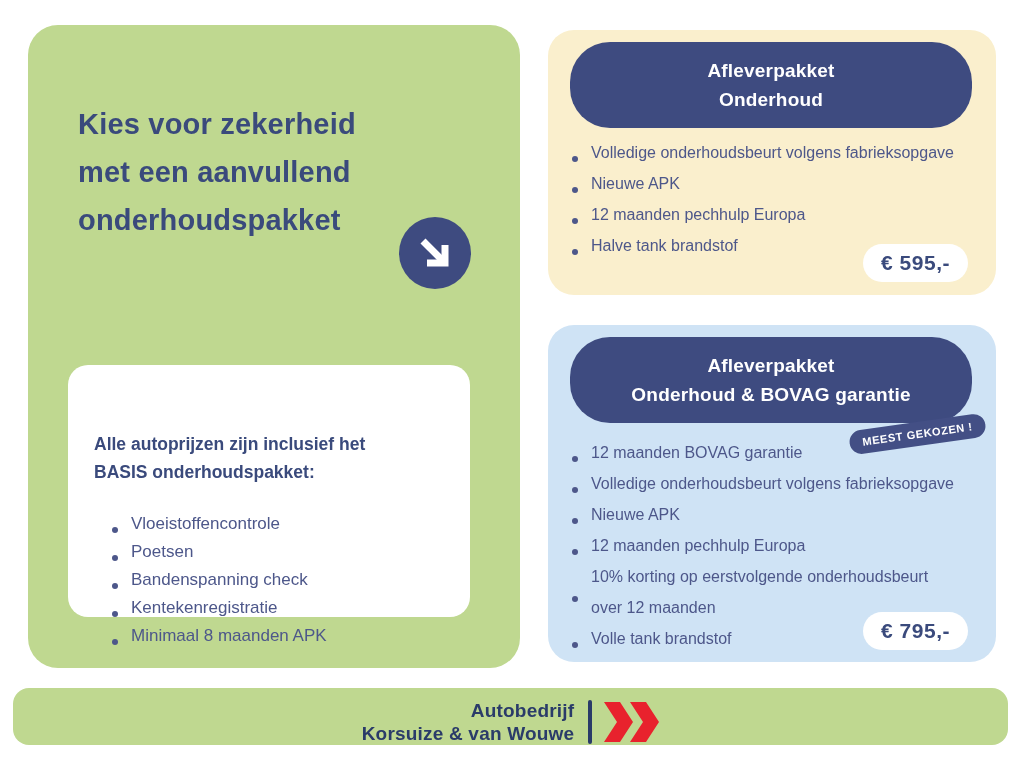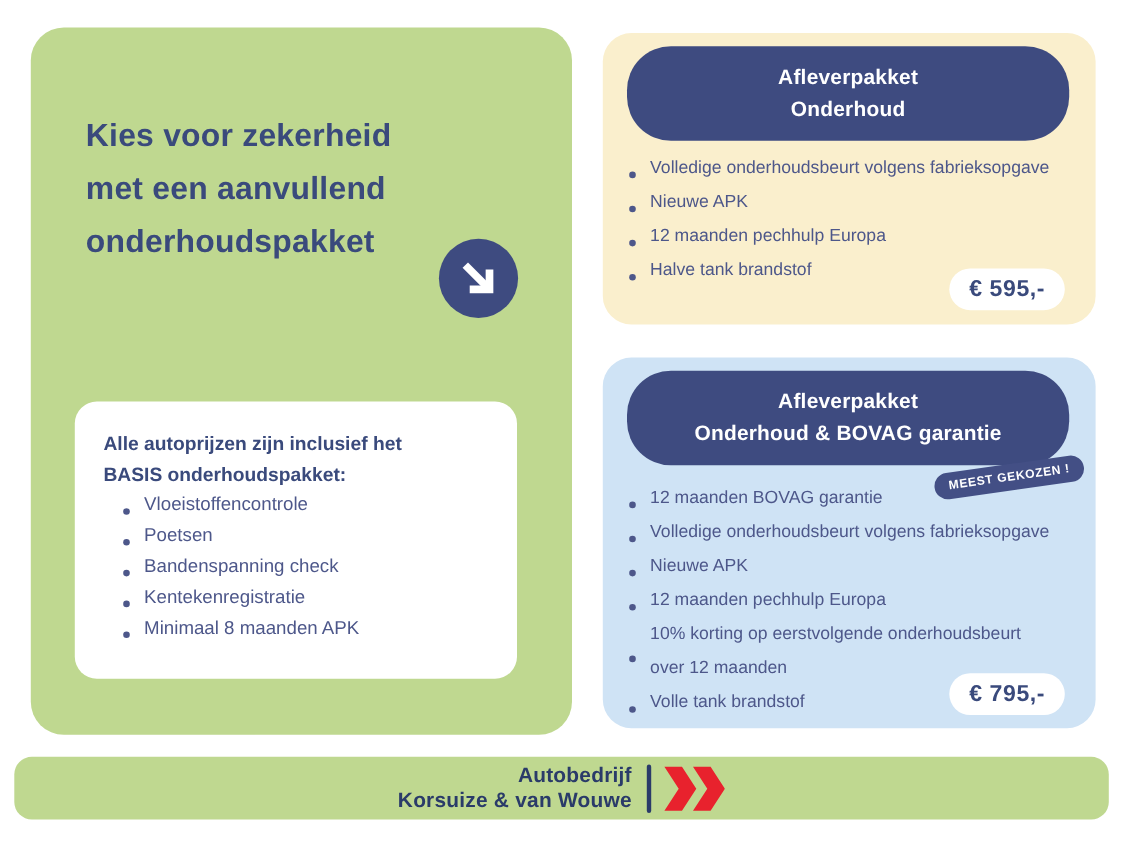--- a/index.html
+++ b/index.html
@@ -36,28 +36,29 @@
   }
   .basis-card{
     position:absolute; left:40px; top:340px;
     width:402px; height:252px;
     background:var(--white); border-radius:20px;
     padding:24px 24px 0 26px;
   }
   .basis-heading{
     font-size:17.5px; font-weight:bold; color:var(--heading);
     line-height:28px;
+    margin-top:41px;
   }
   ul{list-style:none;}
   li{display:flex; align-items:center;}
   .dot{
     flex:0 0 auto; width:6px; height:6px; border-radius:50%;
     background:var(--text);
   }
-  .basis-list{padding-left:18px;}
+  .basis-list{margin-top:24px; padding-left:18px;}
   .basis-list li{font-size:17px; color:var(--text); line-height:28px;}
   .basis-list .dot{margin:11px 13px 0 0;}
 
   
   .cream-panel{
     left:548px; top:30px; width:448px; height:265px;
     background:var(--cream); border-radius:26px;
   }
   .blue-panel{
     left:548px; top:325px; width:448px; height:337px;
@@ -91,21 +92,21 @@
     border-radius:16px; padding:6px 13px;
     font-size:11px; font-weight:bold; letter-spacing:0.6px;
     transform:rotate(-8deg);
     white-space:nowrap;
   }
 
   
   .footer{
     left:13px; top:688px; width:995px; height:57px;
     background:var(--green); border-radius:16px;
-    display:flex; align-items:center; justify-content:center;
+    display:flex; align-items:flex-end; justify-content:center;
   }
   .footer-group{display:flex; align-items:center;}
   .company{
     text-align:right; color:var(--footer-text);
     font-size:19px; font-weight:bold; line-height:23px;
     letter-spacing:0.2px;
   }
   .divider{
     width:4px; height:44px; background:var(--footer-text);
     border-radius:2px; margin:0 11px 0 14px;

